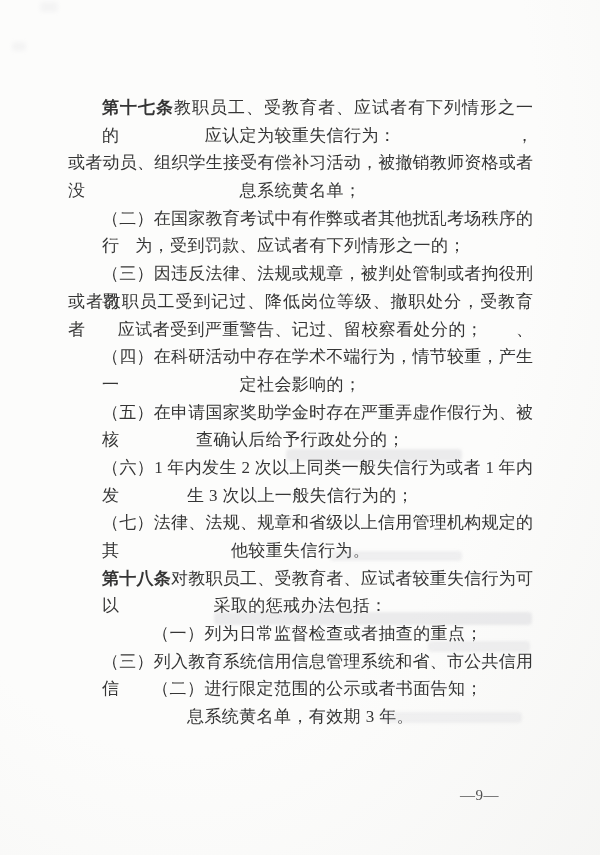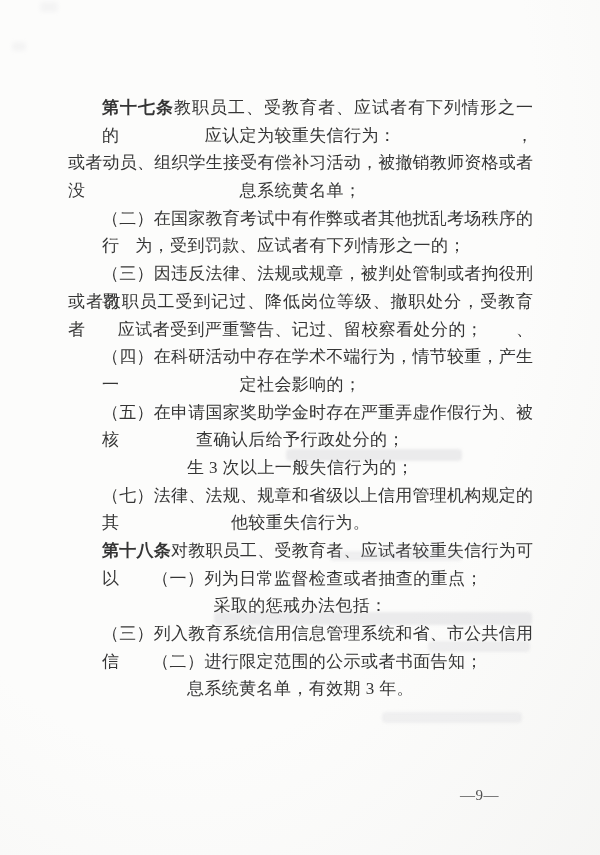--- a/index.html
+++ b/index.html
@@ -85,26 +85,27 @@
       <div class="line"><span>息系统黄名单；</span></div>
       <div class="line indent justify"><span>（二）在国家教育考试中有作弊或者其他扰乱考场秩序的行</span></div>
       <div class="line"><span>为，受到罚款、应试者有下列情形之一的；</span></div>
       <div class="line indent justify"><span>（三）因违反法律、法规或规章，被判处管制或者拘役刑罚，</span></div>
       <div class="line justify"><span>或者教职员工受到记过、降低岗位等级、撤职处分，受教育者、</span></div>
       <div class="line"><span>应试者受到严重警告、记过、留校察看处分的；</span></div>
       <div class="line indent justify"><span>（四）在科研活动中存在学术不端行为，情节较重，产生一</span></div>
       <div class="line"><span>定社会影响的；</span></div>
       <div class="line indent justify"><span>（五）在申请国家奖助学金时存在严重弄虚作假行为、被核</span></div>
       <div class="line"><span>查确认后给予行政处分的；</span></div>
+      <div class="line indent justify"><span>（六）1 年内发生 2 次以上同类一般失信行为或者 1 年内发</span></div>
       <div class="line"><span>生 3 次以上一般失信行为的；</span></div>
       <div class="line indent justify"><span>（七）法律、法规、规章和省级以上信用管理机构规定的其</span></div>
       <div class="line"><span>他较重失信行为。</span></div>
       <div class="line indent justify"><span class="bold">第十八条</span><span>对教职员工、受教育者、应试者较重失信行为可以</span></div>
+      <div class="line"><span>采取的惩戒办法包括：</span></div>
       <div class="line indent"><span>（一）列为日常监督检查或者抽查的重点；</span></div>
-      <div class="line"><span>采取的惩戒办法包括：</span></div>
       <div class="line indent justify"><span>（三）列入教育系统信用信息管理系统和省、市公共信用信</span></div>
       <div class="line indent"><span>（二）进行限定范围的公示或者书面告知；</span></div>
       <div class="line"><span>息系统黄名单，有效期 3 年。</span></div>
     </div>
 
   <div class="smudge s1"></div>
   <div class="smudge s2"></div>
   <div class="smudge s3"></div>
   <div class="smudge s4"></div>
   <div class="smudge s5"></div>

